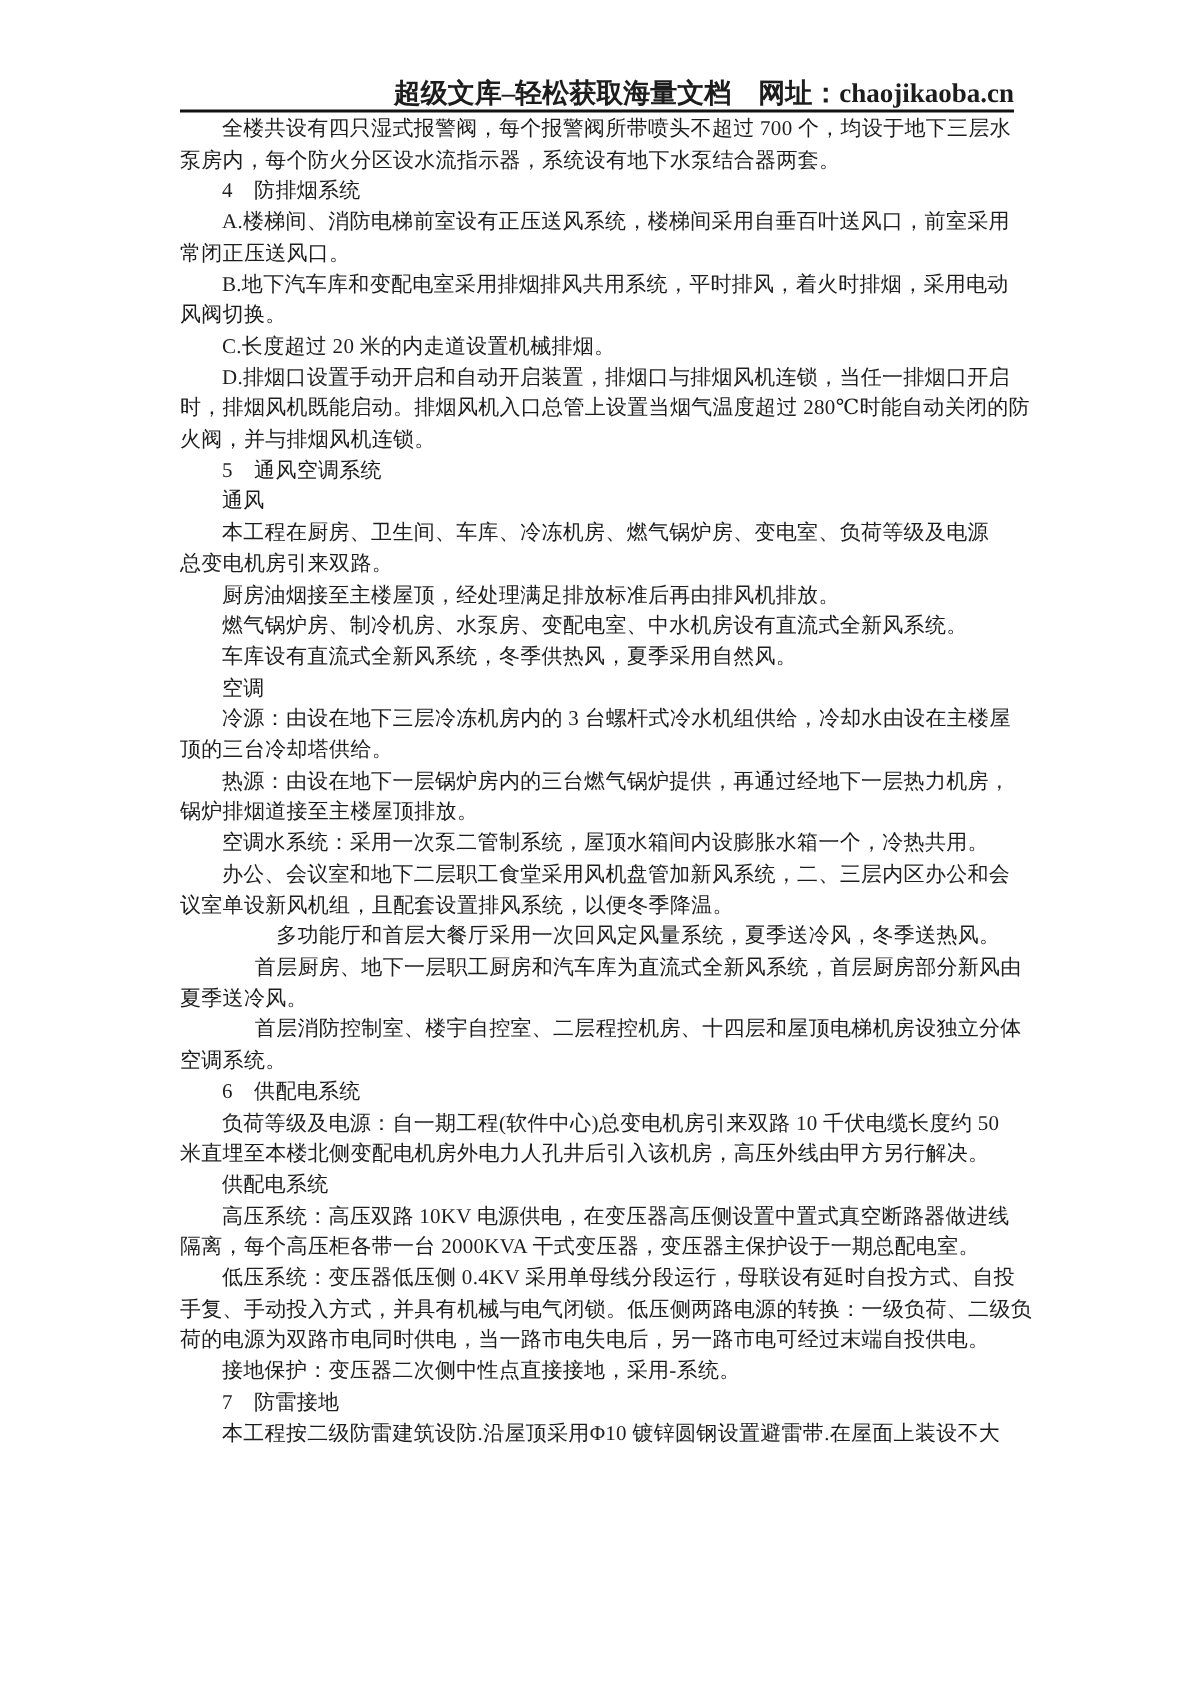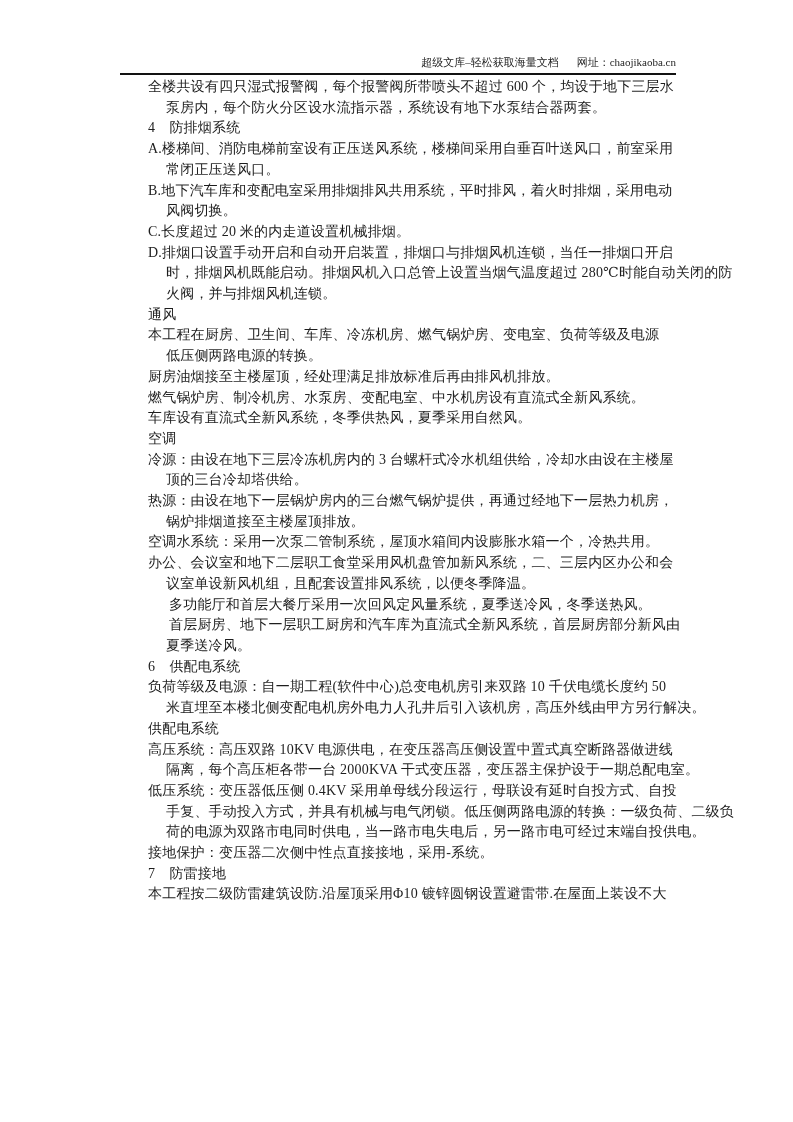--- a/index.html
+++ b/index.html
@@ -16,23 +16,24 @@
     color: #1d1d1d;
   }
   .page-header {
     position: absolute;
     top: 53px;
     left: 120px;
     width: 556px;
     display: flex;
     justify-content: flex-end;
     gap: 18px;
-    font-size: 11px;
+    font-size: 18px;
     line-height: 18px;
     white-space: nowrap;
+    font-weight: bold;
   }
   .header-rule {
     position: absolute;
     top: 73px;
     left: 120px;
     width: 556px;
     height: 2px;
     background: #121212;
   }
   .doc-body {
@@ -40,63 +41,66 @@
     top: 77px;
     left: 120px;
     width: 562px;
   }
   .line {
     font-size: 14px;
     line-height: 20.7px;
     white-space: nowrap;
     letter-spacing: 0.2px;
   }
-  .indent-0 { text-indent: 0; margin-left: 46px; }
+  .indent-0 { text-indent: 0; }
   .indent-1 { text-indent: 28px; }
-  .indent-2 { text-indent: 49px; }
+  .indent-2 { text-indent: 49px; text-align: center; }
 </style>
 </head>
 <body>
 
 <div class="page-header">
   <span>超级文库–轻松获取海量文档</span>
   <span>网址：chaojikaoba.cn</span>
 </div>
 
 <div class="header-rule"></div>
 
 <div class="doc-body">
-    <div class="line indent-1">全楼共设有四只湿式报警阀，每个报警阀所带喷头不超过 600 个，均设于地下三层水</div>
+    <div class="line indent-1">全楼共设有四只湿式报警阀，每个报警阀所带喷头不超过 700 个，均设于地下三层水</div>
     <div class="line indent-0">泵房内，每个防火分区设水流指示器，系统设有地下水泵结合器两套。</div>
     <div class="line indent-1">4　防排烟系统</div>
     <div class="line indent-1">A.楼梯间、消防电梯前室设有正压送风系统，楼梯间采用自垂百叶送风口，前室采用</div>
     <div class="line indent-0">常闭正压送风口。</div>
     <div class="line indent-1">B.地下汽车库和变配电室采用排烟排风共用系统，平时排风，着火时排烟，采用电动</div>
     <div class="line indent-0">风阀切换。</div>
     <div class="line indent-1">C.长度超过 20 米的内走道设置机械排烟。</div>
     <div class="line indent-1">D.排烟口设置手动开启和自动开启装置，排烟口与排烟风机连锁，当任一排烟口开启</div>
     <div class="line indent-0">时，排烟风机既能启动。排烟风机入口总管上设置当烟气温度超过 280℃时能自动关闭的防</div>
     <div class="line indent-0">火阀，并与排烟风机连锁。</div>
+    <div class="line indent-1">5　通风空调系统</div>
     <div class="line indent-1">通风</div>
     <div class="line indent-1">本工程在厨房、卫生间、车库、冷冻机房、燃气锅炉房、变电室、负荷等级及电源</div>
-    <div class="line indent-0">低压侧两路电源的转换。</div>
+    <div class="line indent-0">总变电机房引来双路。</div>
     <div class="line indent-1">厨房油烟接至主楼屋顶，经处理满足排放标准后再由排风机排放。</div>
     <div class="line indent-1">燃气锅炉房、制冷机房、水泵房、变配电室、中水机房设有直流式全新风系统。</div>
     <div class="line indent-1">车库设有直流式全新风系统，冬季供热风，夏季采用自然风。</div>
     <div class="line indent-1">空调</div>
     <div class="line indent-1">冷源：由设在地下三层冷冻机房内的 3 台螺杆式冷水机组供给，冷却水由设在主楼屋</div>
     <div class="line indent-0">顶的三台冷却塔供给。</div>
     <div class="line indent-1">热源：由设在地下一层锅炉房内的三台燃气锅炉提供，再通过经地下一层热力机房，</div>
     <div class="line indent-0">锅炉排烟道接至主楼屋顶排放。</div>
     <div class="line indent-1">空调水系统：采用一次泵二管制系统，屋顶水箱间内设膨胀水箱一个，冷热共用。</div>
     <div class="line indent-1">办公、会议室和地下二层职工食堂采用风机盘管加新风系统，二、三层内区办公和会</div>
     <div class="line indent-0">议室单设新风机组，且配套设置排风系统，以便冬季降温。</div>
     <div class="line indent-2">多功能厅和首层大餐厅采用一次回风定风量系统，夏季送冷风，冬季送热风。</div>
     <div class="line indent-2">首层厨房、地下一层职工厨房和汽车库为直流式全新风系统，首层厨房部分新风由</div>
     <div class="line indent-0">夏季送冷风。</div>
+    <div class="line indent-2">首层消防控制室、楼宇自控室、二层程控机房、十四层和屋顶电梯机房设独立分体</div>
+    <div class="line indent-0">空调系统。</div>
     <div class="line indent-1">6　供配电系统</div>
     <div class="line indent-1">负荷等级及电源：自一期工程(软件中心)总变电机房引来双路 10 千伏电缆长度约 50</div>
     <div class="line indent-0">米直埋至本楼北侧变配电机房外电力人孔井后引入该机房，高压外线由甲方另行解决。</div>
     <div class="line indent-1">供配电系统</div>
     <div class="line indent-1">高压系统：高压双路 10KV 电源供电，在变压器高压侧设置中置式真空断路器做进线</div>
     <div class="line indent-0">隔离，每个高压柜各带一台 2000KVA 干式变压器，变压器主保护设于一期总配电室。</div>
     <div class="line indent-1">低压系统：变压器低压侧 0.4KV 采用单母线分段运行，母联设有延时自投方式、自投</div>
     <div class="line indent-0">手复、手动投入方式，并具有机械与电气闭锁。低压侧两路电源的转换：一级负荷、二级负</div>
     <div class="line indent-0">荷的电源为双路市电同时供电，当一路市电失电后，另一路市电可经过末端自投供电。</div>
     <div class="line indent-1">接地保护：变压器二次侧中性点直接接地，采用-系统。</div>

